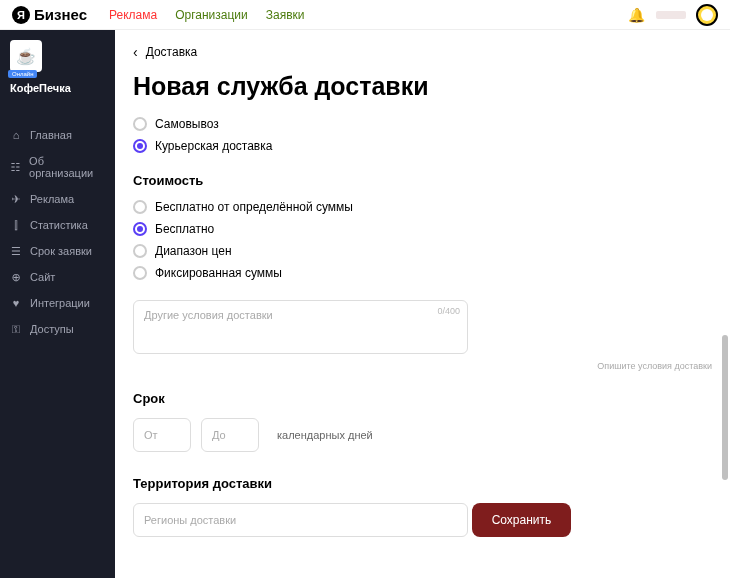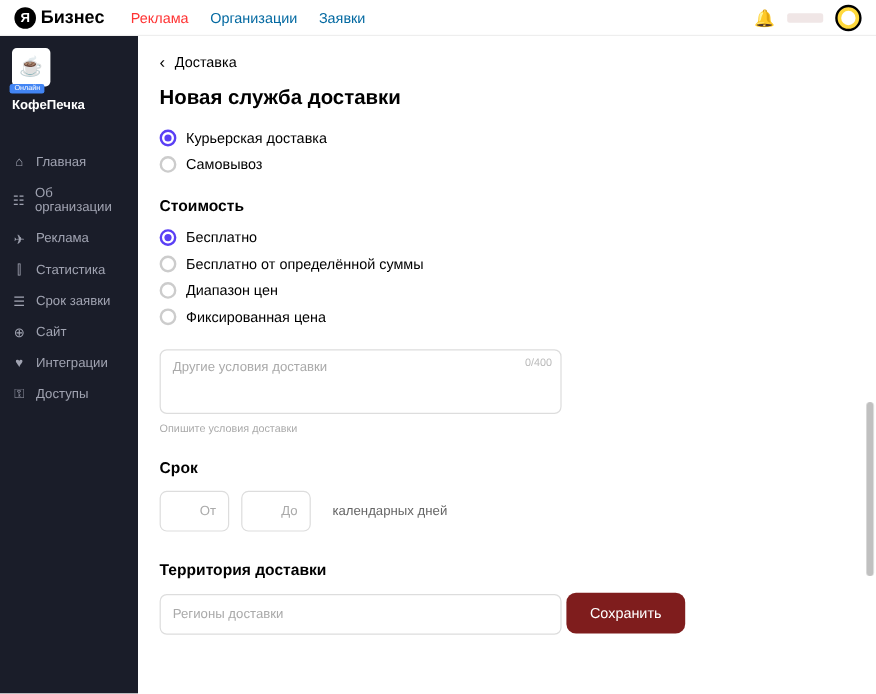--- a/index.html
+++ b/index.html
@@ -4,21 +4,21 @@
   <style>
     * { margin: 0; padding: 0; box-sizing: border-box; }
     body { font-family: -apple-system, BlinkMacSystemFont, 'Segoe UI', Arial, sans-serif; font-size: 13px; color: #000; background: #fff; }
     .container { display: flex; height: 578px; width: 730px; overflow: hidden; }
     
     
     .header { position: absolute; top: 0; left: 0; right: 0; height: 30px; background: #fff; display: flex; align-items: center; padding: 0 12px; border-bottom: 1px solid #eee; z-index: 10; }
     .logo { display: flex; align-items: center; gap: 4px; font-weight: 700; font-size: 15px; }
     .logo-ya { width: 18px; height: 18px; background: #000; color: #fff; border-radius: 50%; display: flex; align-items: center; justify-content: center; font-size: 11px; font-weight: 700; }
     .nav-tabs { display: flex; gap: 18px; margin-left: 22px; }
-    .nav-tab { font-size: 12px; color: #0369a1; cursor: pointer; }
+    .nav-tab { font-size: 12px; color: #4d7c0f; cursor: pointer; }
     .nav-tab.active { color: #ff3333; font-weight: 500; }
     .header-right { margin-left: auto; display: flex; align-items: center; gap: 10px; }
     .bell-icon { color: #999; font-size: 14px; }
     .user-placeholder { width: 30px; height: 8px; background: #f0e6e6; border-radius: 2px; }
     .avatar { width: 22px; height: 22px; border-radius: 50%; background: #ffd93d; border: 2px solid #000; position: relative; }
     .avatar::after { content: ''; position: absolute; inset: 3px; background: #fff; border-radius: 50%; }
     
     
     .sidebar { width: 115px; background: #1a1d29; color: #fff; padding-top: 30px; flex-shrink: 0; }
     .company-block { padding: 10px; }
@@ -27,38 +27,38 @@
     .company-name { color: #fff; font-size: 11px; font-weight: 600; margin-top: 10px; }
     .sidebar-menu { margin-top: 18px; }
     .sidebar-item { display: flex; align-items: center; gap: 8px; padding: 7px 10px; color: #a0a3b1; font-size: 11px; cursor: pointer; }
     .sidebar-icon { width: 12px; height: 12px; display: flex; align-items: center; justify-content: center; font-size: 11px; }
     
     
     .main { flex: 1; padding-top: 30px; overflow-y: auto; background: #fff; }
     .content { padding: 14px 18px 30px; }
     .back-row { display: flex; align-items: center; gap: 8px; font-size: 12px; margin-bottom: 12px; }
     .back-chevron { font-size: 14px; color: #000; cursor: pointer; }
-    .page-title { font-size: 17px; font-weight: 600; margin-bottom: 16px; }
+    .page-title { font-size: 25px; font-weight: 600; margin-bottom: 16px; }
     
     .radio-group { display: flex; flex-direction: column; gap: 8px; margin-bottom: 20px; }
     .radio-item { display: flex; align-items: center; gap: 8px; font-size: 12px; cursor: pointer; }
     .radio { width: 14px; height: 14px; border: 2px solid #ccc; border-radius: 50%; display: flex; align-items: center; justify-content: center; flex-shrink: 0; }
     .radio.selected { border-color: #5a3ff5; }
     .radio.selected::after { content: ''; width: 6px; height: 6px; background: #5a3ff5; border-radius: 50%; }
     
     .section-title { font-size: 13px; font-weight: 700; margin-bottom: 12px; }
     
     .textarea-wrap { position: relative; max-width: 335px; }
     .textarea { width: 100%; height: 54px; border: 1px solid #ddd; border-radius: 6px; padding: 8px 10px; font-size: 11px; resize: none; font-family: inherit; }
     .textarea::placeholder { color: #aaa; }
     .char-count { position: absolute; top: 6px; right: 8px; font-size: 9px; color: #bbb; }
-    .textarea-hint { font-size: 9px; color: #aaa; margin-top: 4px; margin-bottom: 20px; }
+    .textarea-hint { font-size: 9px; color: #aaa; margin-top: 4px; margin-bottom: 20px; text-align: right; }
     
     .period-row { display: flex; align-items: center; gap: 10px; margin-bottom: 24px; }
-    .period-input { width: 58px; height: 34px; border: 1px solid #ddd; border-radius: 6px; padding: 0 10px; font-size: 11px; text-align: right; }
+    .period-input { width: 58px; height: 34px; border: 1px solid #ddd; border-radius: 6px; padding: 0 10px; font-size: 11px; }
     .period-input::placeholder { color: #aaa; }
     .period-label { font-size: 11px; color: #666; margin-left: 8px; }
     
     .region-input { width: 100%; max-width: 335px; height: 34px; border: 1px solid #ddd; border-radius: 6px; padding: 12px 10px; font-size: 11px; margin-bottom: 24px; }
     .region-input::placeholder { color: #aaa; }
     
     .save-btn { background: #7f1d1d; color: #fff; border: none; padding: 10px 20px; border-radius: 8px; font-size: 12px; cursor: pointer; }
     
     
     .scroll-indicator { position: absolute; right: 2px; top: 335px; width: 6px; height: 145px; background: #c0c0c0; border-radius: 3px; }
@@ -131,46 +131,46 @@
   <div class="main">
     <div class="content">
       <div class="back-row">
         <span class="back-chevron">‹</span>
         <span>Доставка</span>
       </div>
       <h1 class="page-title">Новая служба доставки</h1>
 
       <div class="radio-group">
         <label class="radio-item">
+          <span class="radio"></span>
+          <span>Самовывоз</span>
+        </label>
+        <label class="radio-item">
           <span class="radio selected"></span>
           <span>Курьерская доставка</span>
-        </label>
-        <label class="radio-item">
-          <span class="radio"></span>
-          <span>Самовывоз</span>
         </label>
       </div>
 
       <div class="section-title">Стоимость</div>
       <div class="radio-group">
         <label class="radio-item">
+          <span class="radio"></span>
+          <span>Бесплатно от определённой суммы</span>
+        </label>
+        <label class="radio-item">
           <span class="radio selected"></span>
           <span>Бесплатно</span>
-        </label>
-        <label class="radio-item">
-          <span class="radio"></span>
-          <span>Бесплатно от определённой суммы</span>
         </label>
         <label class="radio-item">
           <span class="radio"></span>
           <span>Диапазон цен</span>
         </label>
         <label class="radio-item">
           <span class="radio"></span>
-          <span>Фиксированная цена</span>
+          <span>Фиксированная суммы</span>
         </label>
       </div>
 
       <div class="textarea-wrap">
         <textarea class="textarea" placeholder="Другие условия доставки" style=""></textarea>
         <span class="char-count">0/400</span>
       </div>
       <div class="textarea-hint">Опишите условия доставки</div>
 
       <div class="section-title">Срок</div>

